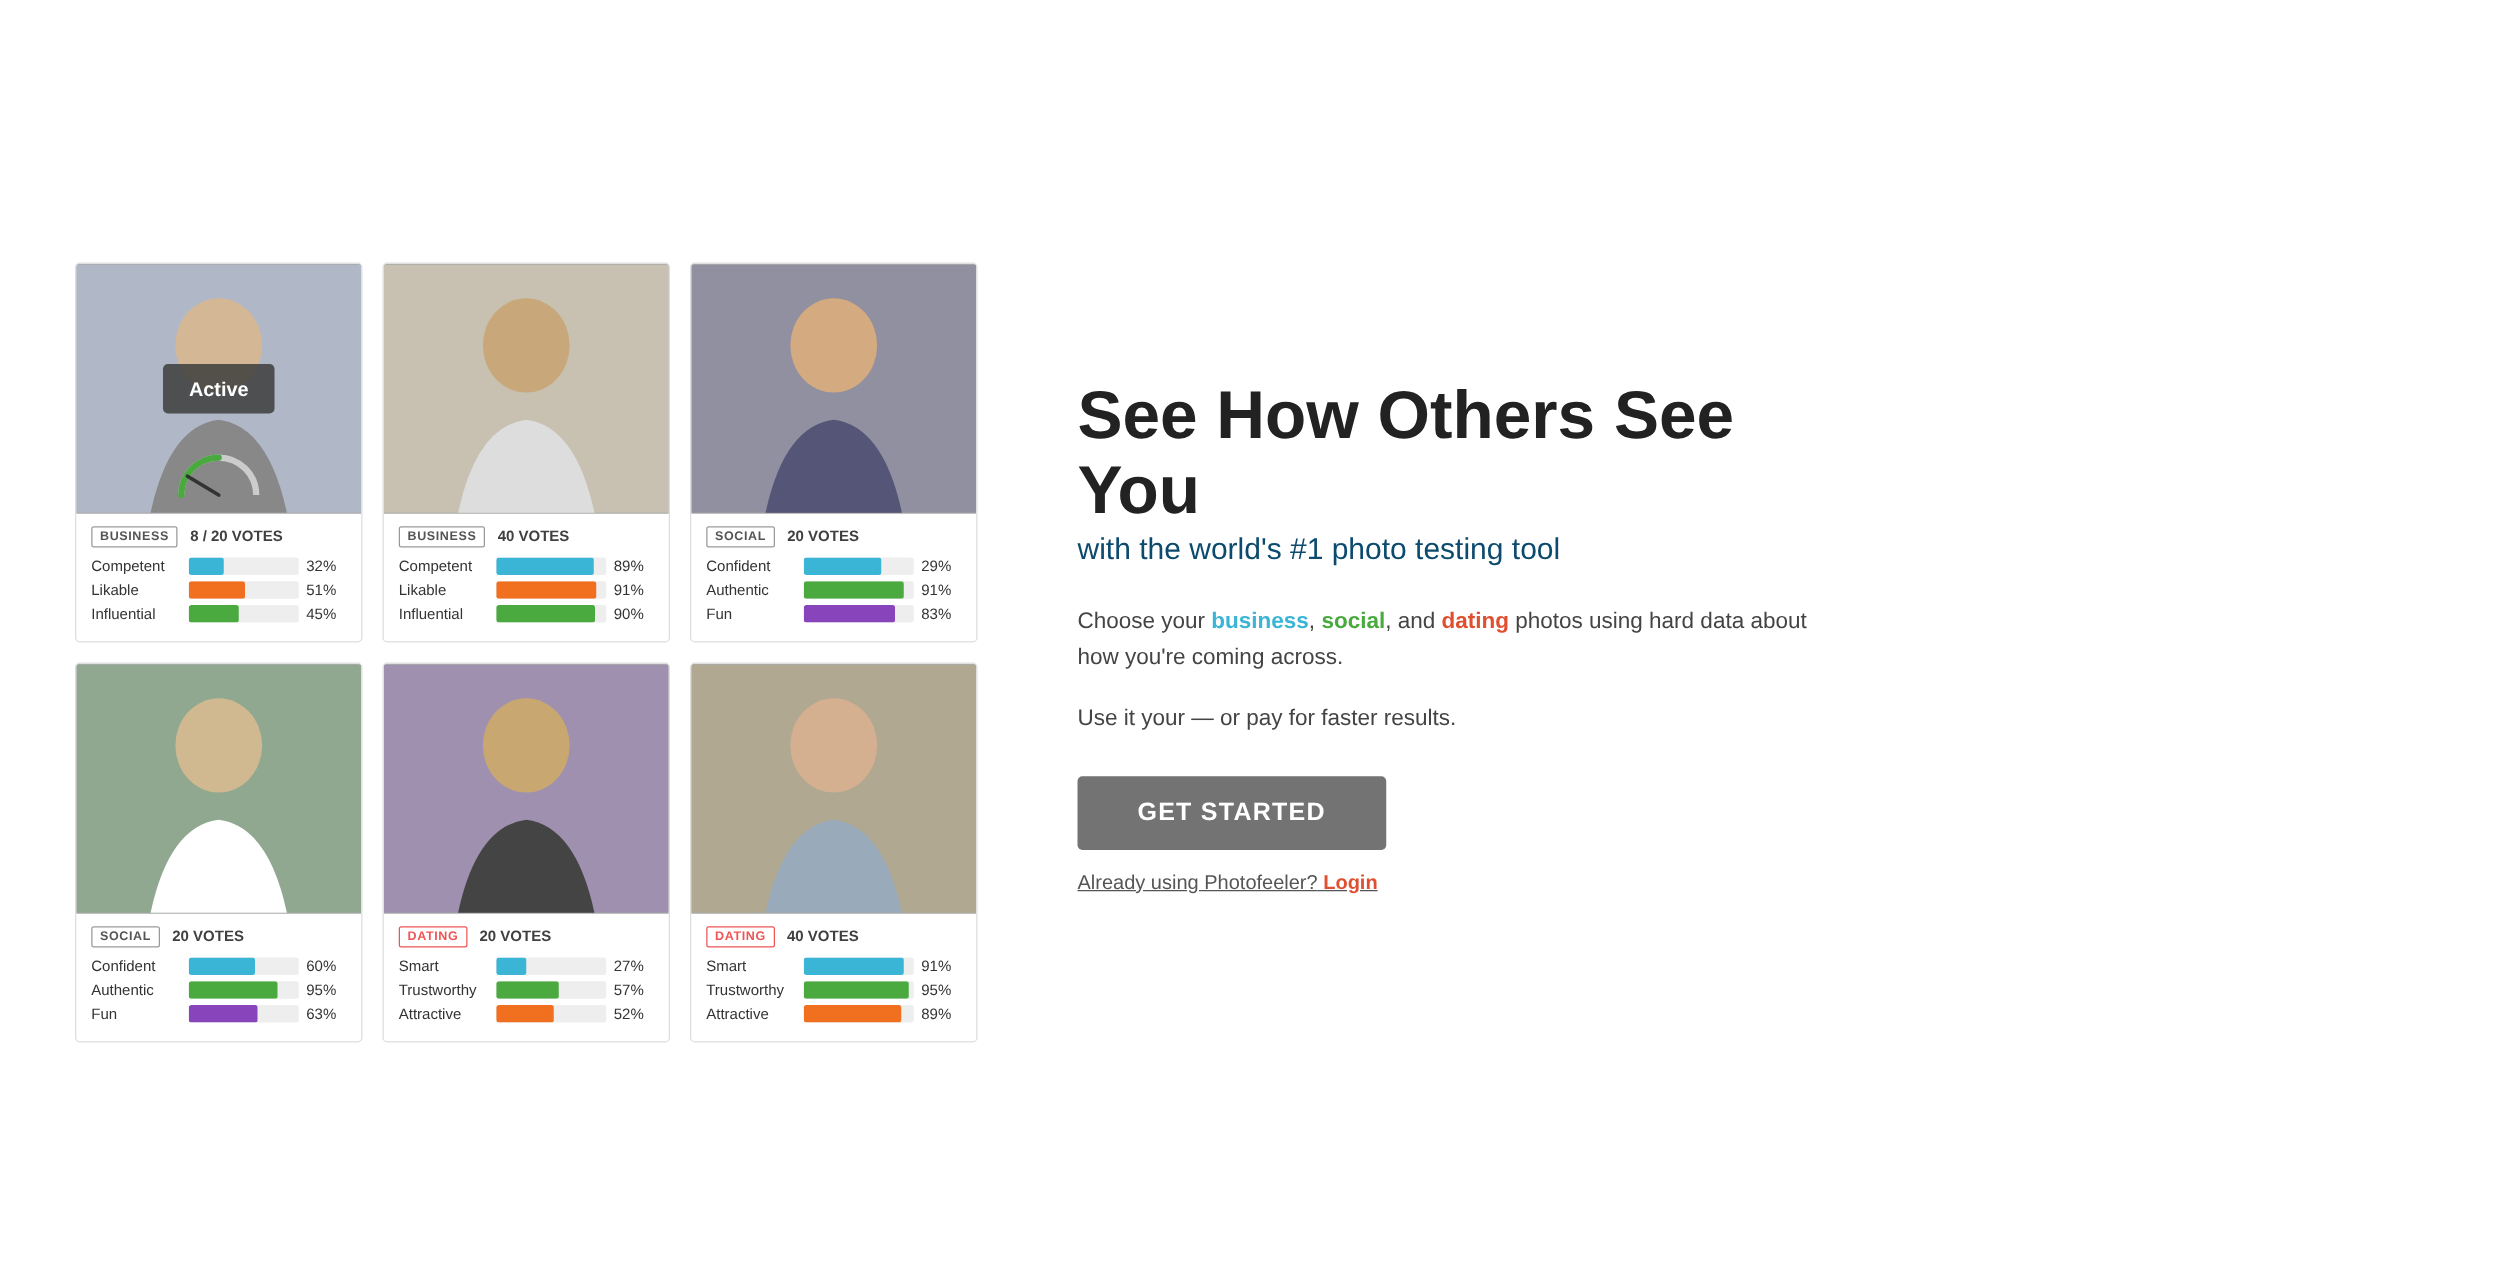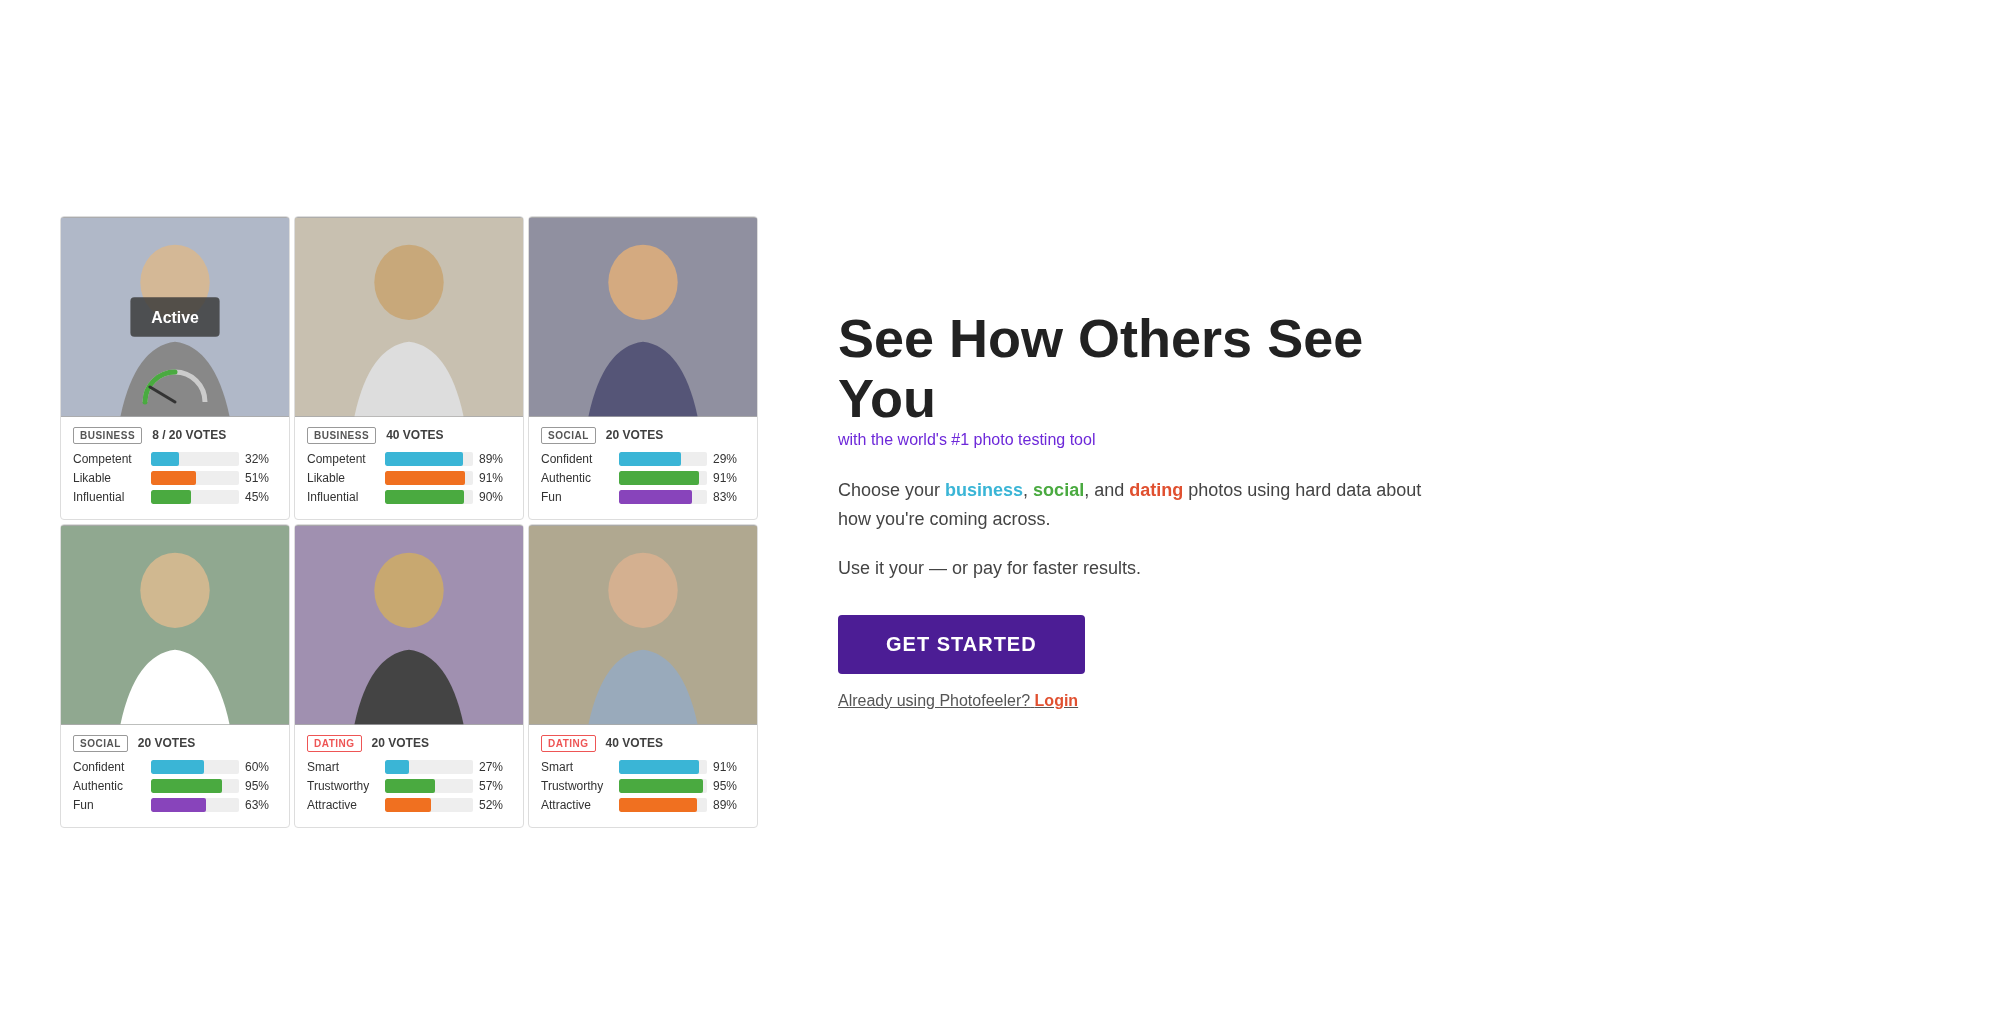--- a/index.html
+++ b/index.html
@@ -17,21 +17,21 @@
       width: 1999px;
       max-width: 100%;
       padding: 20px 40px;
       gap: 40px;
       align-items: center;
     }
     .photos-grid {
       display: grid;
       grid-template-columns: repeat(3, 230px);
       grid-template-rows: repeat(2, auto);
-      gap: 4px;
+      gap: 16px;
       flex-shrink: 0;
       margin-top: 24px;
     }
     .photo-card {
       background: #fff;
       border: 1px solid #ddd;
       border-radius: 4px;
       overflow: hidden;
       width: 230px;
     }
@@ -123,43 +123,43 @@
       padding: 20px 40px;
       max-width: 700px;
     }
     .main-headline {
       font-size: 54px;
       font-weight: 900;
       color: #222;
       line-height: 1.1;
     }
     .subtitle {
-      font-size: 16px;
-      color: #6d28d9;
+      font-size: 24px;
+      color: #0c4a6e;
       margin-bottom: 24px;
       line-height: 1.5;
     }
     .description {
       font-size: 18px;
       color: #444;
       margin-bottom: 20px;
       line-height: 1.6;
     }
     .free-text {
       font-size: 18px;
       color: #444;
       margin-bottom: 32px;
       line-height: 1.6;
     }
     .color-business { color: #3ab5d6; font-weight: bold; }
     .color-social { color: #4aaa40; font-weight: bold; }
     .color-dating { color: #e05030; font-weight: bold; }
     .cta-button {
       display: inline-block;
-      background: #4c1d95;
+      background: #737373;
       color: #fff;
       font-size: 20px;
       font-weight: 900;
       letter-spacing: 1px;
       padding: 18px 48px;
       border-radius: 4px;
       cursor: pointer;
       border: none;
       text-transform: uppercase;
       margin-bottom: 18px;

